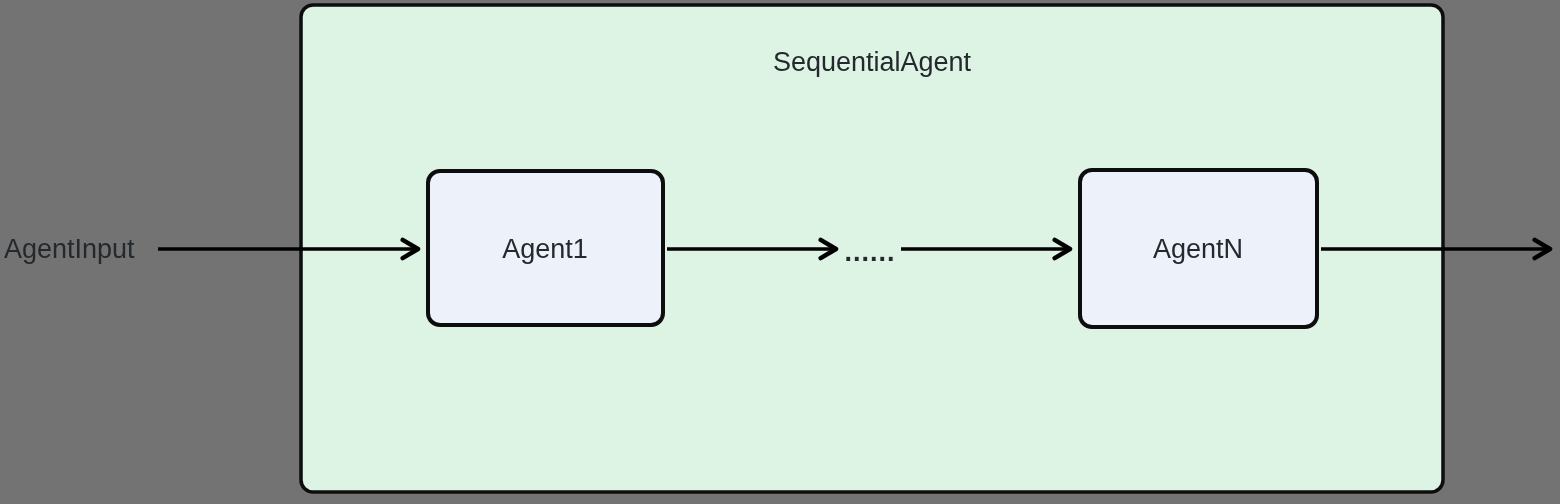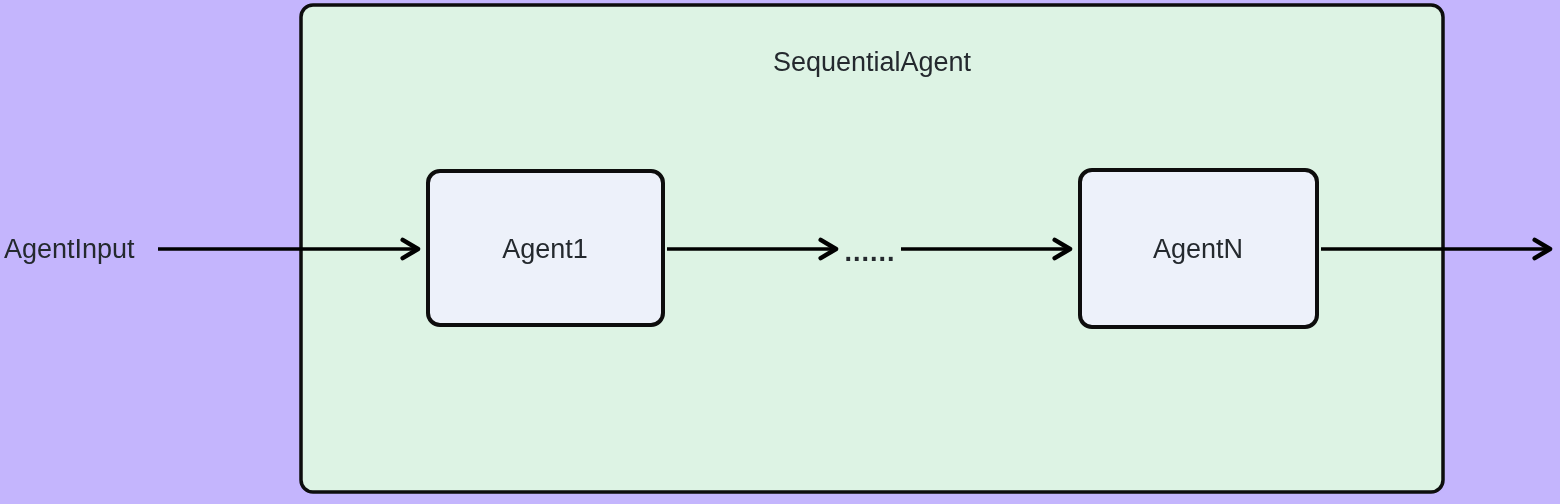--- a/index.html
+++ b/index.html
@@ -5,21 +5,21 @@
   html, body {
     margin: 0;
     padding: 0;
     background: #ffffff;
     font-family: "Liberation Sans", "DejaVu Sans", sans-serif;
   }
   .canvas {
     position: relative;
     width: 1560px;
     height: 504px;
-    background: #c4b5fd;
+    background: #737373;
     overflow: hidden;
   }
   svg text {
     font-family: "Liberation Sans", "DejaVu Sans", sans-serif;
   }
   .node-label, .title-label, .input-label, .ellipsis-label {
     font-size: 27px;
   }
 </style>
 </head>

